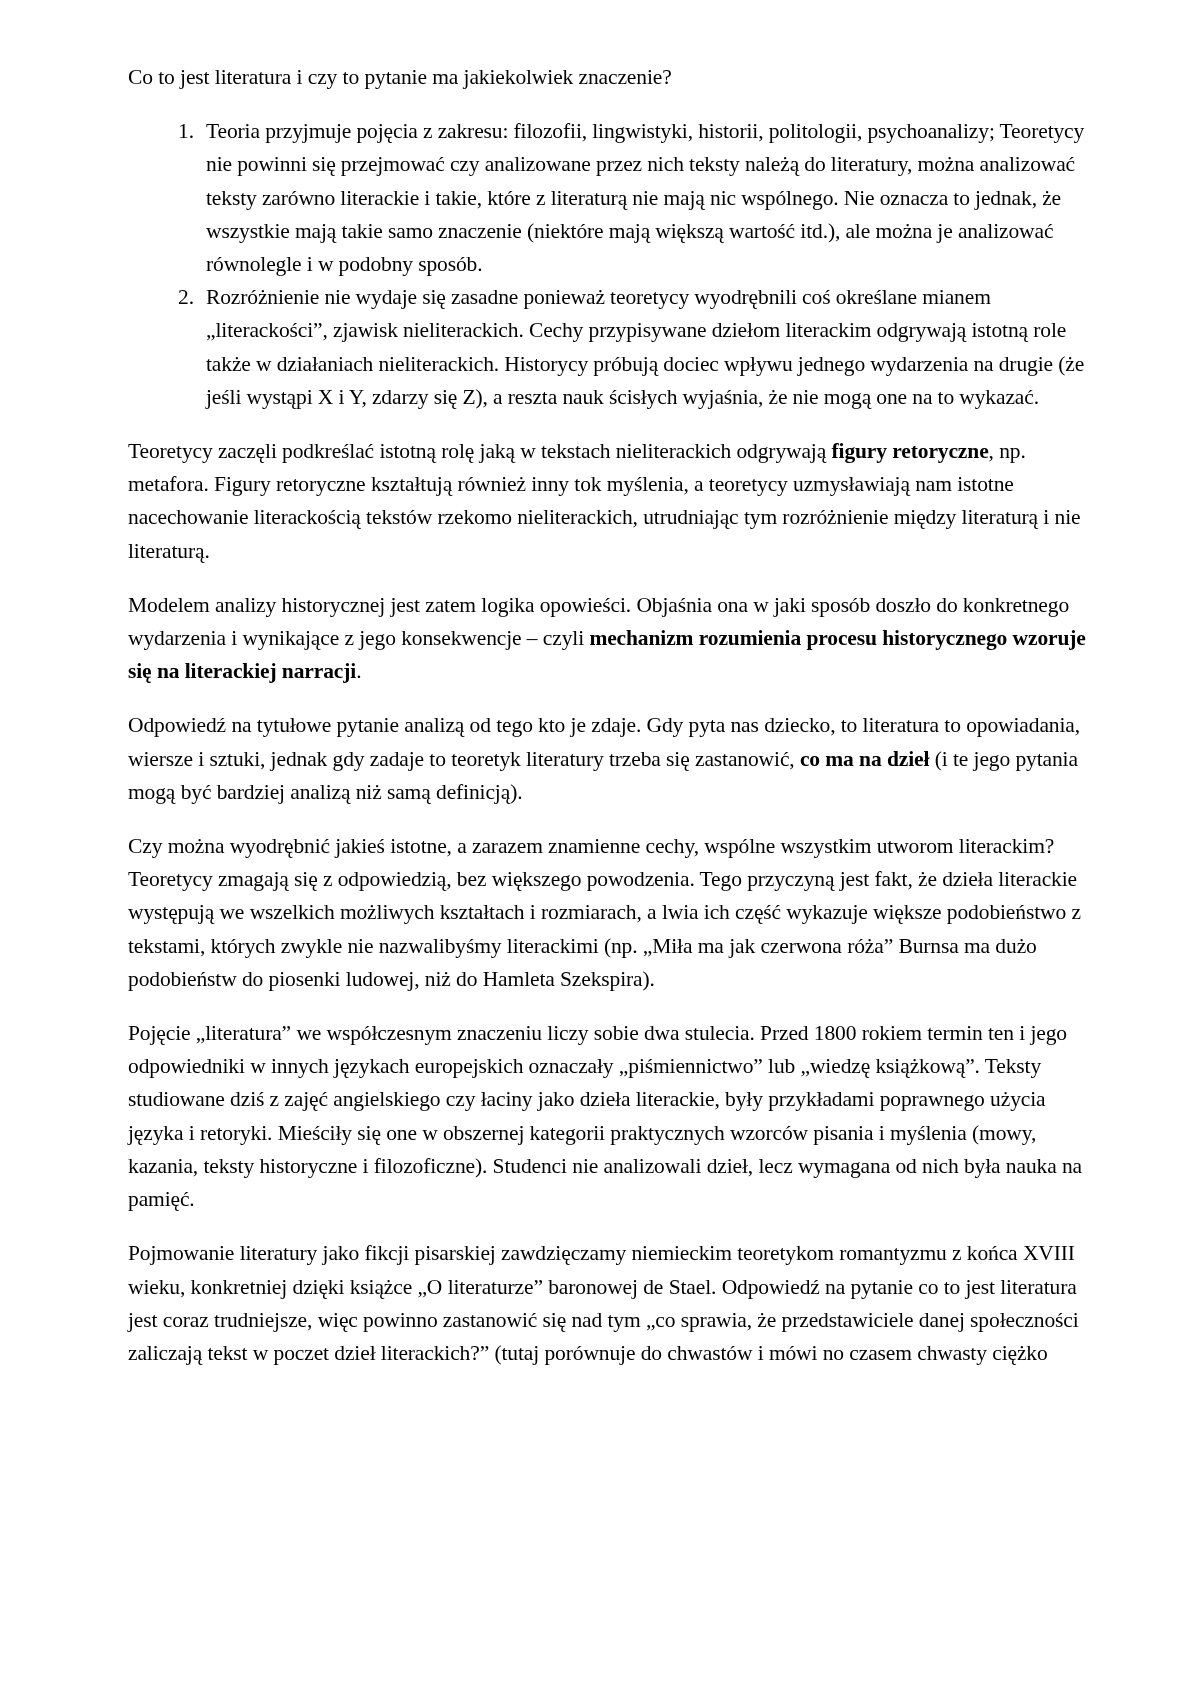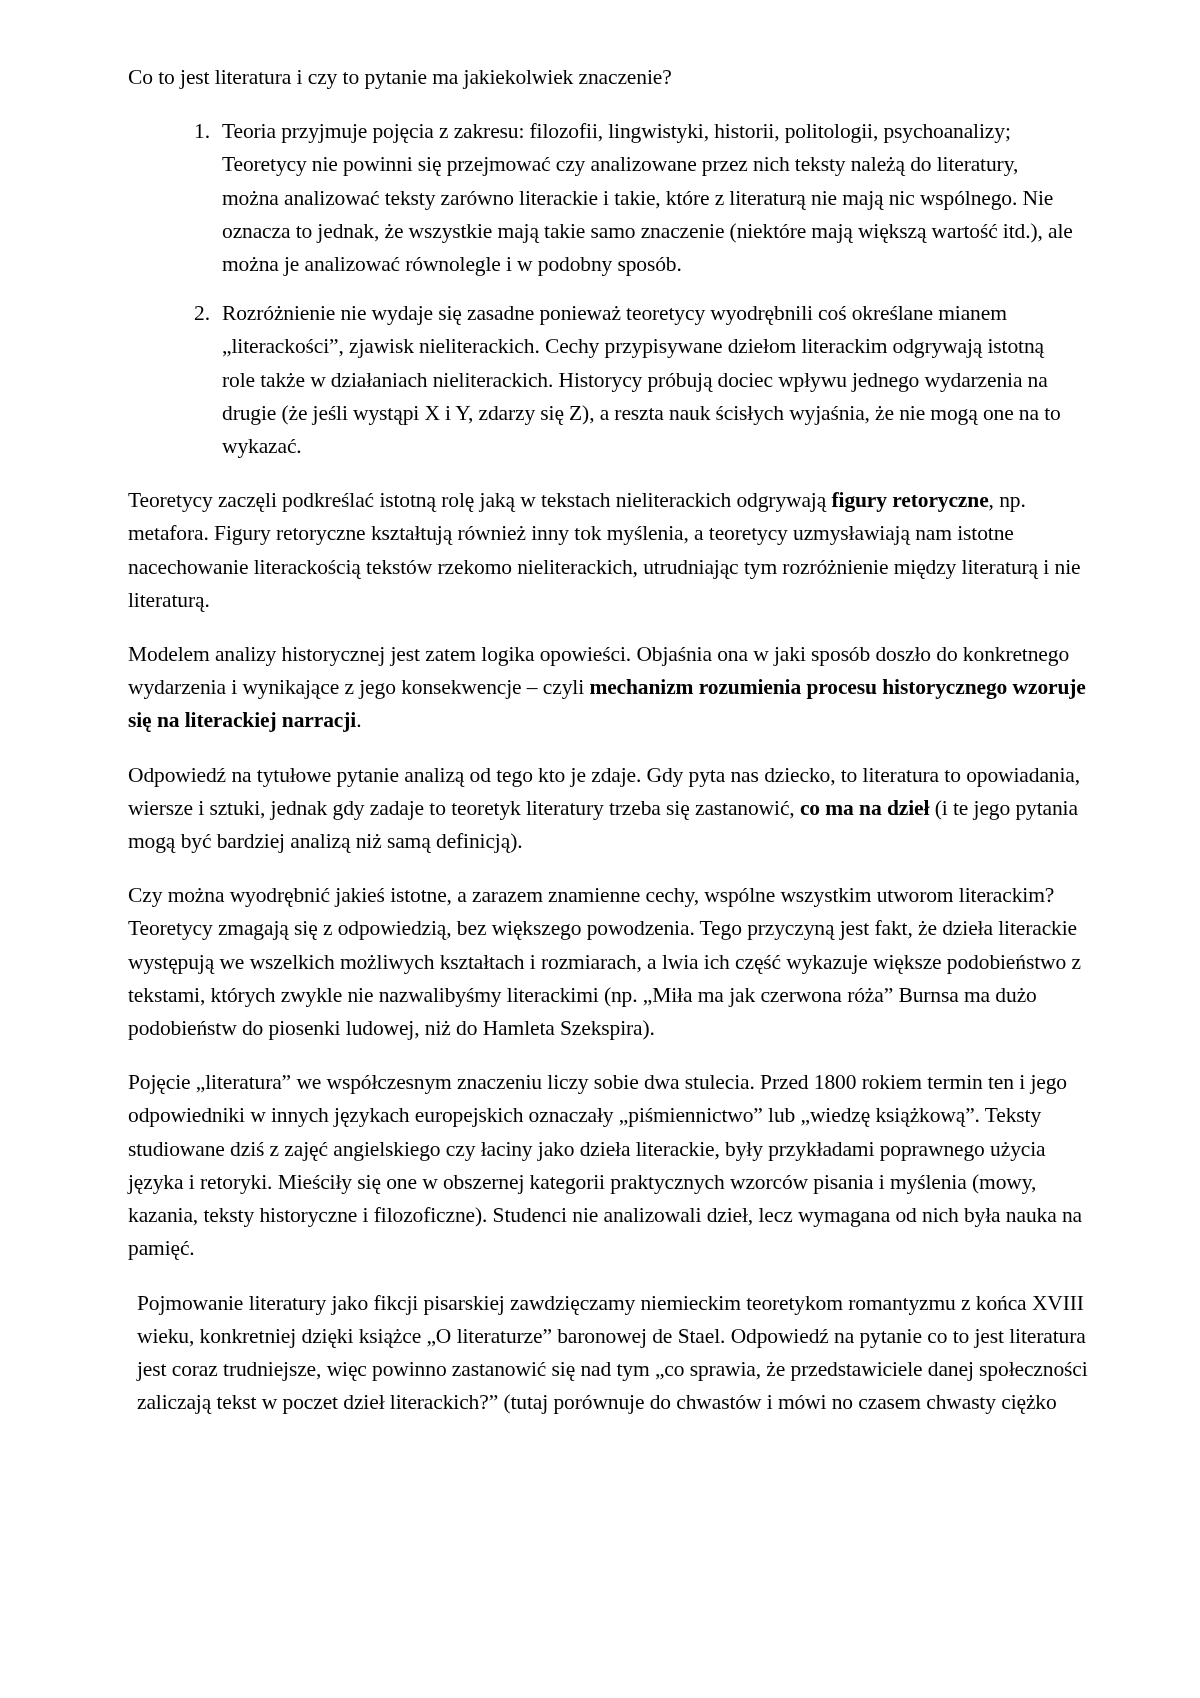--- a/index.html
+++ b/index.html
@@ -29,38 +29,37 @@
   p.para {
     margin: 0 0 21px 0;
     font-size: 21.5px;
     line-height: 33.2px;
     text-align: left;
     letter-spacing: -0.12px;
     word-spacing: 0.1px;
   }
   p.para:last-child {
     margin-bottom: 0;
-    margin-left: 9px;
   }
   b, .bold {
     font-weight: bold;
   }
   ol.numlist {
     margin: 0 0 21px 0;
     padding: 0 0 0 0;
     list-style: none;
     counter-reset: litem;
   }
   ol.numlist > li {
     position: relative;
     counter-increment: litem;
     font-size: 21.5px;
     line-height: 33.2px;
     padding-left: 78px;
-    margin: 16px;
+    margin: 0;
     letter-spacing: -0.12px;
   }
   ol.numlist > li::before {
     content: counter(litem) ".";
     position: absolute;
     left: 40px;
     top: 0;
     width: 26px;
     text-align: right;
     font-size: 21.5px;

